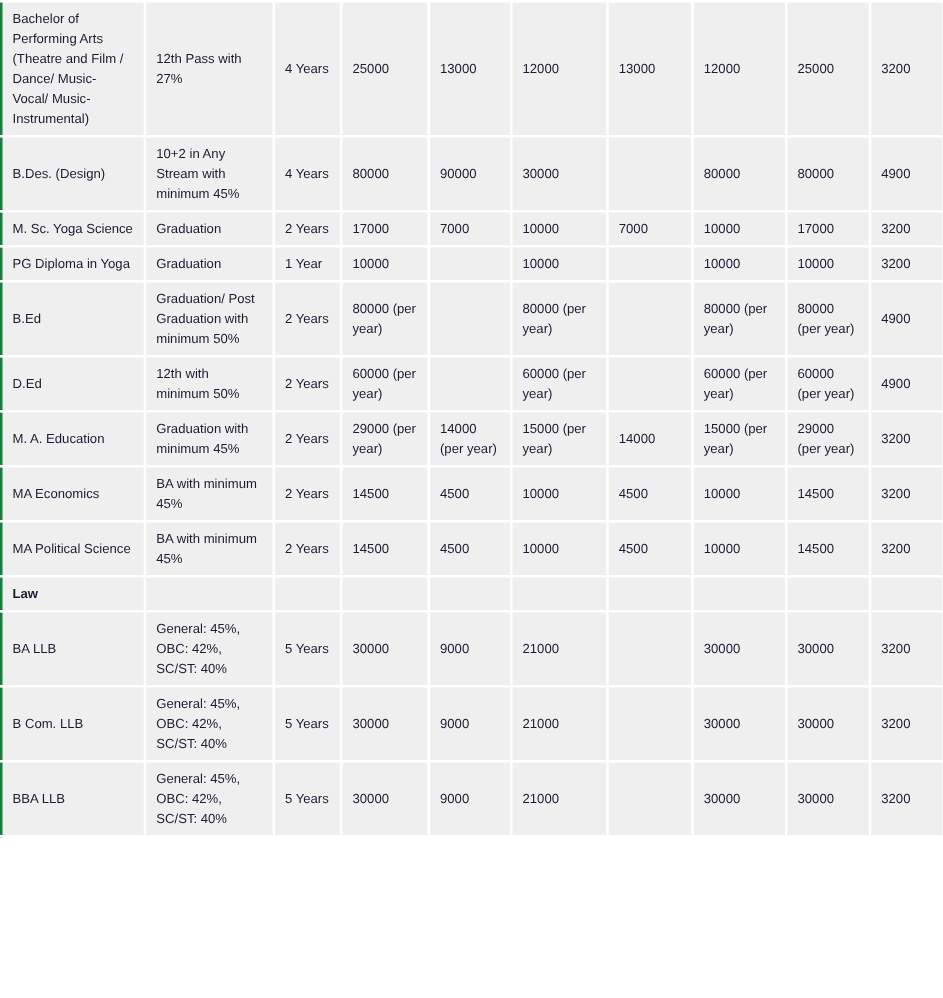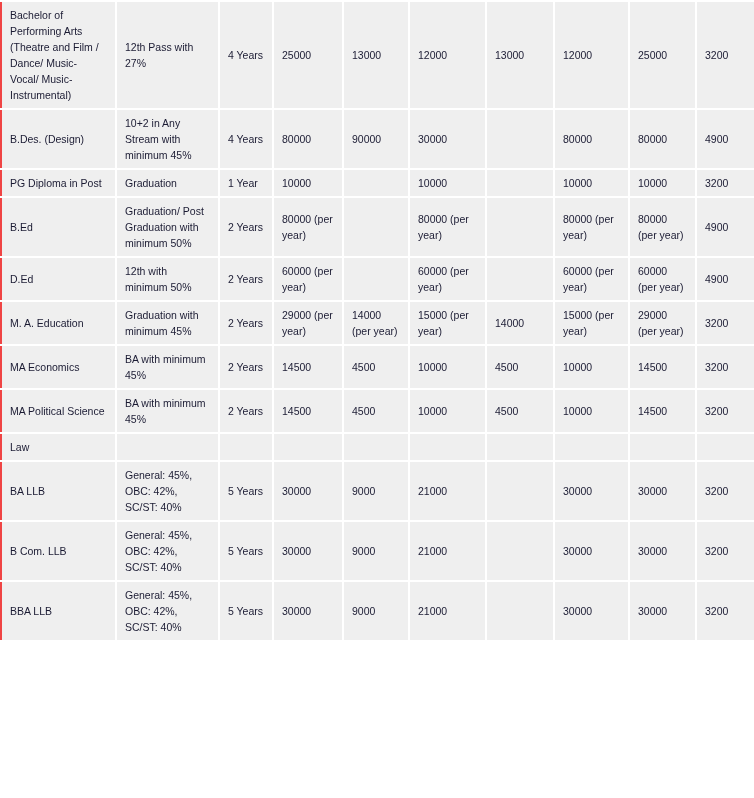--- a/index.html
+++ b/index.html
@@ -26,23 +26,23 @@
     border-right: 2px solid #ffffff;
     border-bottom: 2px solid #ffffff;
     padding: 5px 8px 5px 8px;
     font-size: 10.5px;
     line-height: 16px;
     vertical-align: middle;
     color: #1b1b33;
     word-wrap: break-word;
     overflow-wrap: break-word;
   }
-  #fee-table td.c0 { border-left: 2px solid #ef4444; }
+  #fee-table td.c0 { border-left: 2px solid #15803d; }
   #fee-table td.last { border-right: none; }
-  #fee-table tr.section-row td { font-weight: normal; }
+  #fee-table tr.section-row td { font-weight: bold; }
   .col0 { width: 115px; }
   .col1 { width: 103px; }
   .col2 { width: 54px; }
   .col3 { width: 70px; }
   .col4 { width: 66px; }
   .col5 { width: 77px; }
   .col6 { width: 68px; }
   .col7 { width: 75px; }
   .col8 { width: 67px; }
   .col9 { width: 59px; }
@@ -89,21 +89,33 @@
         <td class="c2">4 Years</td>
         <td class="c3">80000</td>
         <td class="c4">90000</td>
         <td class="c5">30000</td>
         <td class="c6"></td>
         <td class="c7">80000</td>
         <td class="c8">80000</td>
         <td class="c9 last">4900</td>
       </tr>
       <tr>
-        <td class="c0">PG Diploma in Post</td>
+        <td class="c0">M. Sc. Yoga Science</td>
+        <td class="c1">Graduation</td>
+        <td class="c2">2 Years</td>
+        <td class="c3">17000</td>
+        <td class="c4">7000</td>
+        <td class="c5">10000</td>
+        <td class="c6">7000</td>
+        <td class="c7">10000</td>
+        <td class="c8">17000</td>
+        <td class="c9 last">3200</td>
+      </tr>
+      <tr>
+        <td class="c0">PG Diploma in Yoga</td>
         <td class="c1">Graduation</td>
         <td class="c2">1 Year</td>
         <td class="c3">10000</td>
         <td class="c4"></td>
         <td class="c5">10000</td>
         <td class="c6"></td>
         <td class="c7">10000</td>
         <td class="c8">10000</td>
         <td class="c9 last">3200</td>
       </tr>

